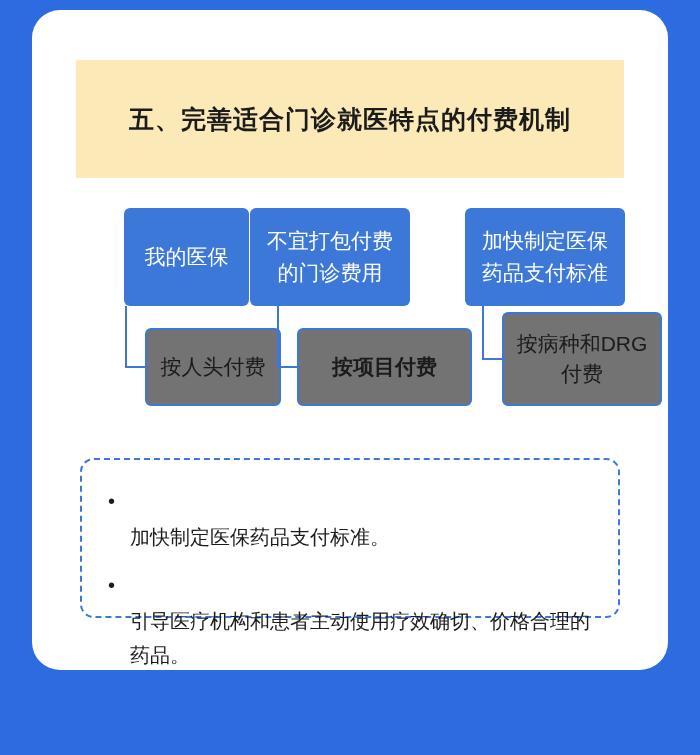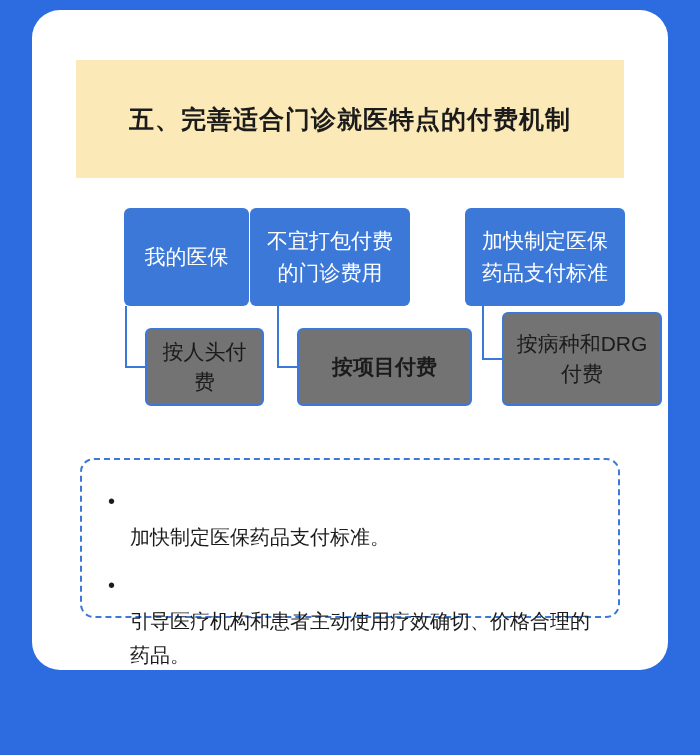--- a/index.html
+++ b/index.html
@@ -90,21 +90,21 @@
     color: #1b1b1b;
     display: flex;
     align-items: center;
     justify-content: center;
     text-align: center;
     font-size: 21px;
     line-height: 30px;
     box-sizing: border-box;
     padding: 4px 8px;
   }
-  .w1 { left: 56px; top: 120px; width: 119px; height: 78px; }
+  .w1 { left: 56px; top: 120px; width: 136px; height: 78px; }
   .w2 { left: 48px; top: 120px; width: 175px; height: 78px; font-weight: bold; }
   .w3 { left: 50px; top: 104px; width: 160px; height: 94px; }
 
   
   .conn {
     position: absolute;
     border-left: 2px solid #3C78D8;
     border-bottom: 2px solid #3C78D8;
   }
   .c1 { left: 36px; top: 98px; width: 20px; height: 60px; }

